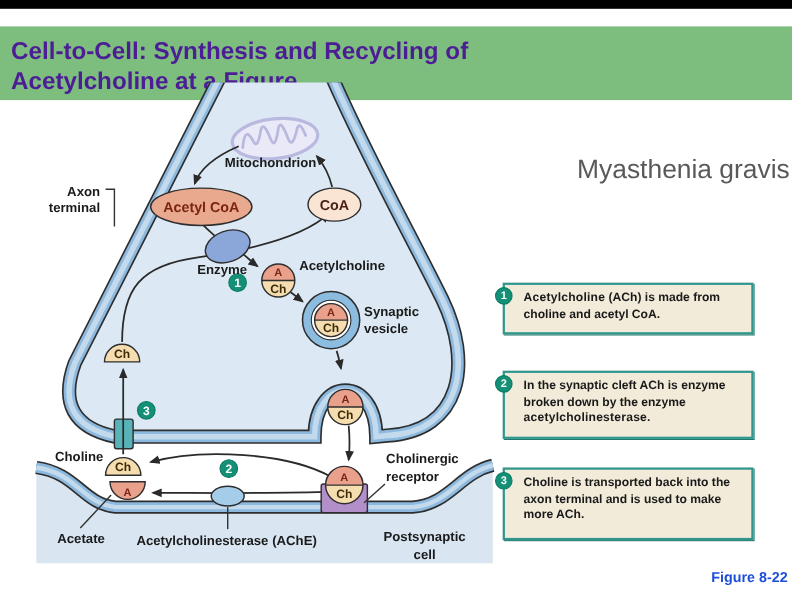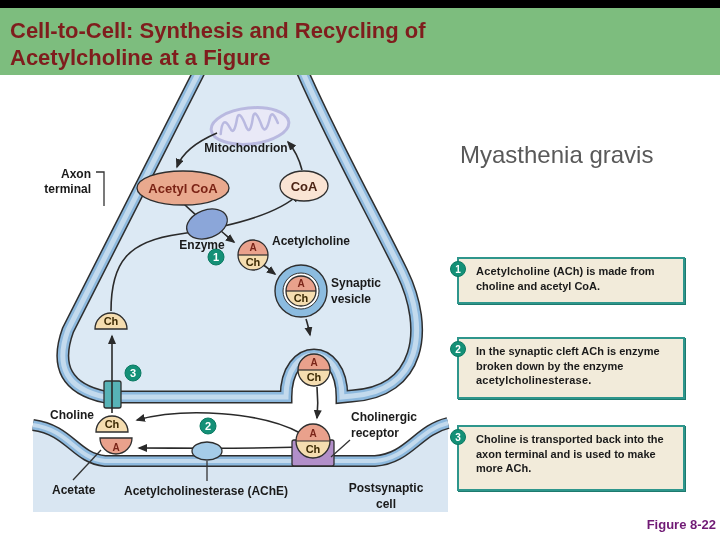--- a/index.html
+++ b/index.html
@@ -1,32 +1,32 @@
 <!DOCTYPE html>
 <html><head>
 <meta charset="utf-8">
 <style>
   html,body{margin:0;padding:0;}
   body{width:720px;height:540px;position:relative;background:#ffffff;overflow:hidden;
        font-family:"Liberation Sans",sans-serif;}
   .top-strip{position:absolute;left:0;top:0;width:720px;height:8px;background:#000;}
-  .title-bar{position:absolute;left:0;top:8px;width:720px;height:67px;background:#7dbd7e;
-             color:#7f1d1d;font-weight:bold;font-size:22px;line-height:27px;
+  .title-bar{position:absolute;left:0;top:24px;width:720px;height:67px;background:#7dbd7e;
+             color:#4c1d95;font-weight:bold;font-size:22px;line-height:27px;
              padding:9px 0 0 10px;box-sizing:border-box;}
-  .annotation{position:absolute;left:460px;top:141px;width:258px;text-align:left;
+  .annotation{position:absolute;left:460px;top:141px;width:258px;text-align:right;
               font-size:24px;color:#595959;}
   .callout{position:absolute;left:457px;width:228px;box-sizing:border-box;
            background:#f2ebda;border:2px solid #2e968c;box-shadow:1px 1px 0 #1d7a6e;
            padding:5px 6px 5px 17px;font-size:11px;font-weight:bold;color:#1a1a1a;
            line-height:1.32;}
   .callout .kw{font-weight:900;letter-spacing:.2px;}
   .step-badge{position:absolute;left:-9px;top:2px;width:16px;height:16px;border-radius:50%;
               background:#149077;border:1px solid #0a7a62;color:#fff;
               font-size:10px;font-weight:bold;line-height:16px;text-align:center;box-sizing:border-box;}
-  .figure-caption{position:absolute;top:517px;right:4px;font-size:13px;font-weight:bold;color:#701a75;}
+  .figure-caption{position:absolute;top:517px;right:4px;font-size:13px;font-weight:bold;color:#1d4ed8;}
   svg text{font-family:"Liberation Sans",sans-serif;font-weight:bold;fill:#1a1a1a;}
   .lbl{font-size:12px;}
   .lbl-red{font-size:13px;fill:#7b2315;}
   .lbl-coa{font-size:13px;fill:#4a2213;}
   .ball-a{font-size:10px;fill:#7a2418;}
   .ball-ch{font-size:11px;fill:#3d2b05;}
   .step-num{font-size:11px;fill:#ffffff;}
 </style>
 </head>
 <body>

